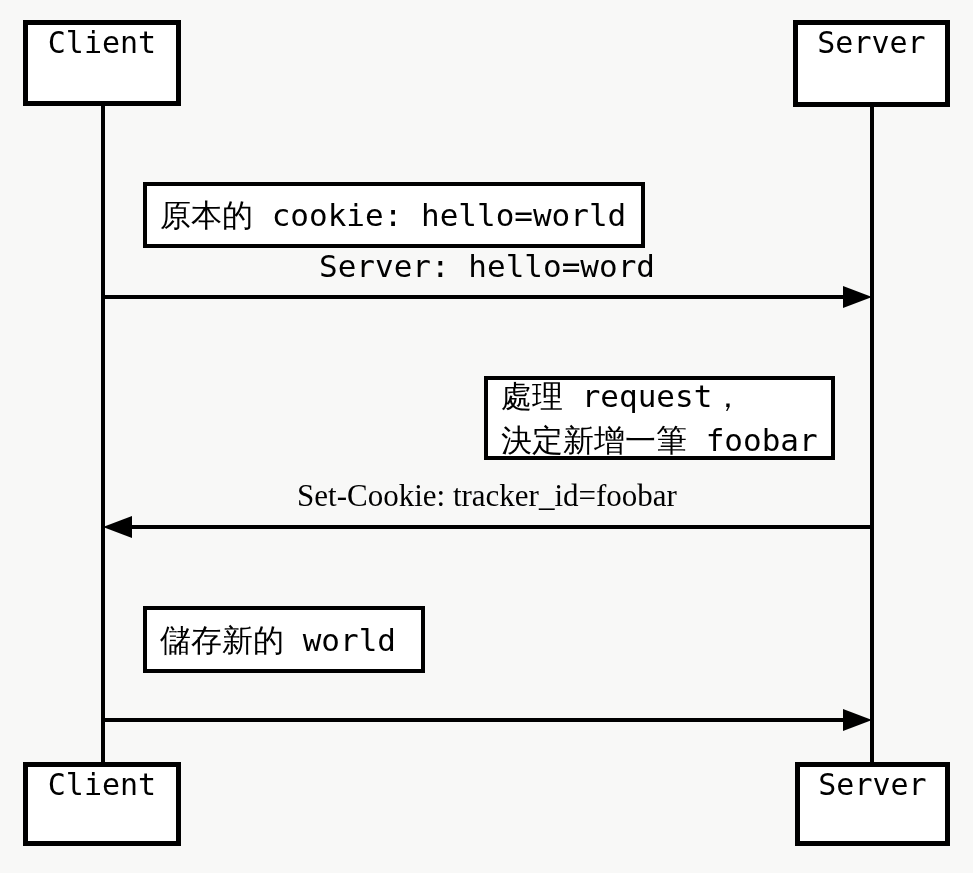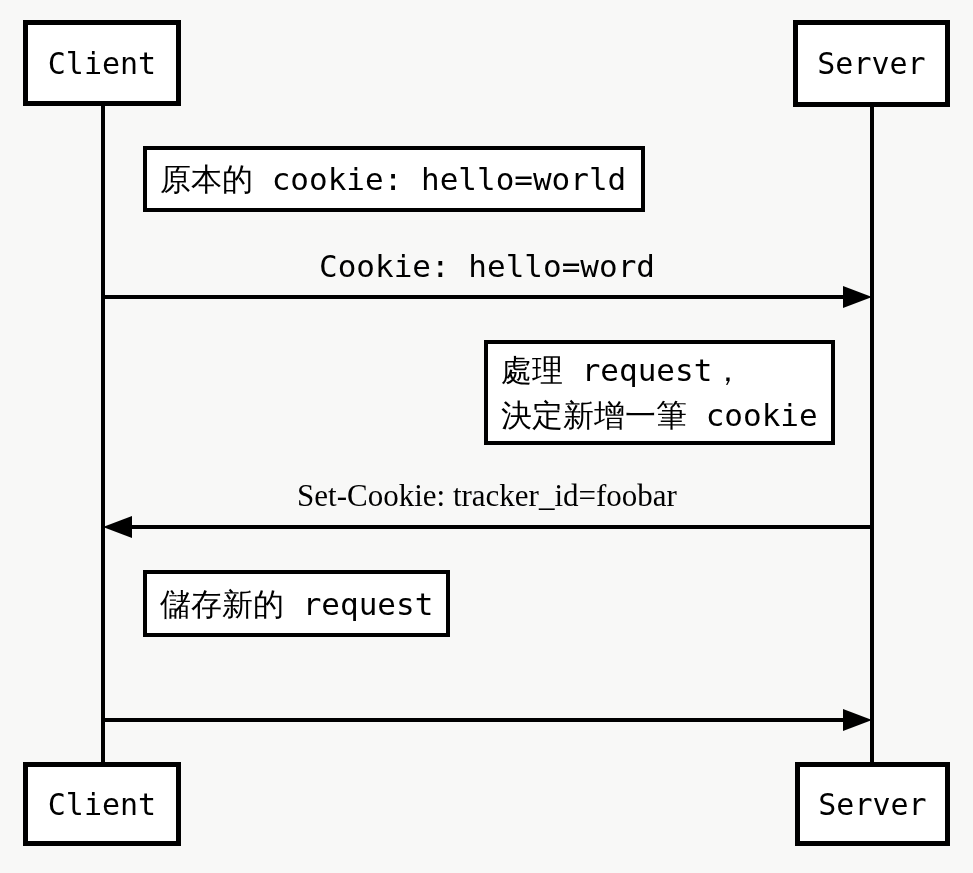--- a/index.html
+++ b/index.html
@@ -13,41 +13,42 @@
     position: relative;
     width: 973px; height: 873px;
     background: #f8f8f7;
     overflow: hidden;
   }
   .actor-box {
     position: absolute;
     background: #ffffff;
     border: 5px solid #000;
     display: flex;
-    align-items: center;
+    align-items: flex-start;
     justify-content: center;
     font-size: 30px;
     white-space: nowrap;
   }
   .lifeline {
     position: absolute;
     width: 4px;
     background: #000;
   }
   .note {
     position: absolute;
     background: #ffffff;
     border: 4px solid #000;
     font-size: 31px;
     white-space: nowrap;
     display: flex;
     flex-direction: column;
     justify-content: center;
     padding: 14px 13px;
     line-height: 1.42;
+    margin-top: 36px;
   }
   .msg-line {
     position: absolute;
     height: 4px;
     background: #000;
   }
   .msg-label {
     position: absolute;
     font-size: 31px;
     white-space: nowrap;
@@ -74,35 +75,35 @@
     <span>Client</span>
   </div>
   <div class="actor-box" style="left:793px; top:20px; width:157px; height:87px;">
     <span>Server</span>
   </div>
 
   <div class="note" style="left:143px; top:146px; min-width:502px; height:66px;">
     <span>原本的 cookie: hello=world</span>
   </div>
 
-  <div class="msg-label" style="left:487px; top:248px;">Cookie: hello=word</div>
+  <div class="msg-label" style="left:487px; top:248px;">Server: hello=word</div>
   <div class="msg-line" style="left:103px; top:295px; width:743px;"></div>
   <div class="arrowhead right" style="left:843px; top:286px;"></div>
 
-  <div class="note" style="left:484px; top:340px; min-width:348px; height:105px;">
+  <div class="note" style="left:484px; top:340px; min-width:348px; height:84px;">
     <span>處理 request，</span>
-    <span>決定新增一筆 cookie</span>
+    <span>決定新增一筆 foobar</span>
   </div>
 
   <div class="msg-label" style="left:487px; top:478px;font-family:Liberation Serif, serif;">Set-Cookie: tracker_id=foobar</div>
   <div class="msg-line" style="left:129px; top:525px; width:743px;"></div>
   <div class="arrowhead left" style="left:103px; top:516px;"></div>
 
   <div class="note" style="left:143px; top:570px; min-width:282px; height:67px;">
-    <span>儲存新的 request</span>
+    <span>儲存新的 world</span>
   </div>
 
   <div class="msg-line" style="left:103px; top:718px; width:743px;"></div>
   <div class="arrowhead right" style="left:843px; top:709px;"></div>
 
   <div class="actor-box" style="left:23px; top:762px; width:158px; height:84px;">
     <span>Client</span>
   </div>
   <div class="actor-box" style="left:795px; top:762px; width:155px; height:84px;">
     <span>Server</span>

